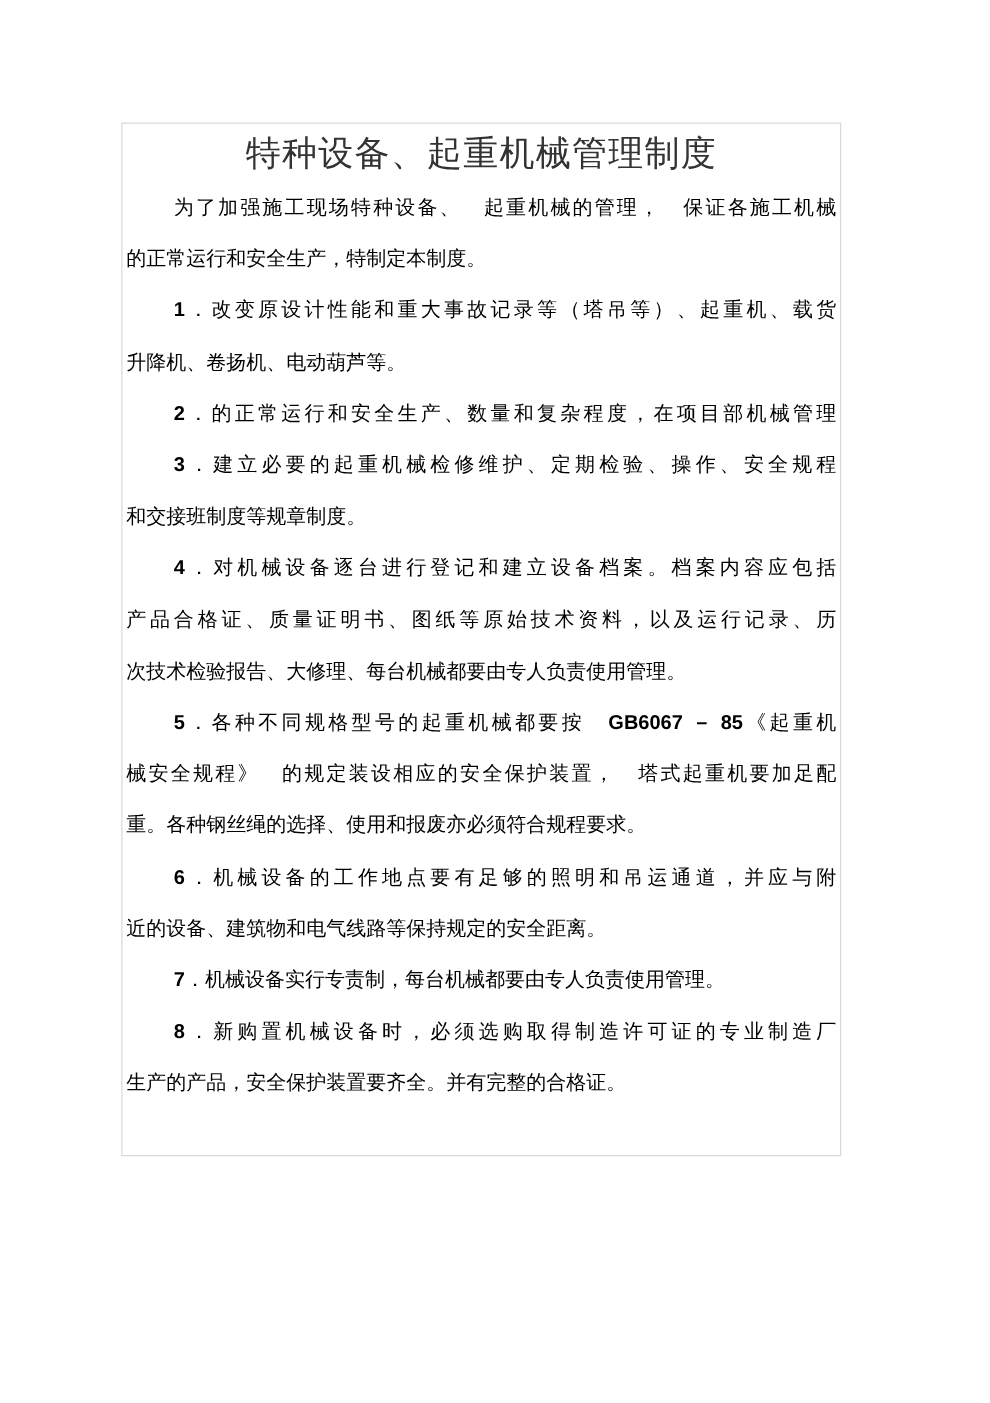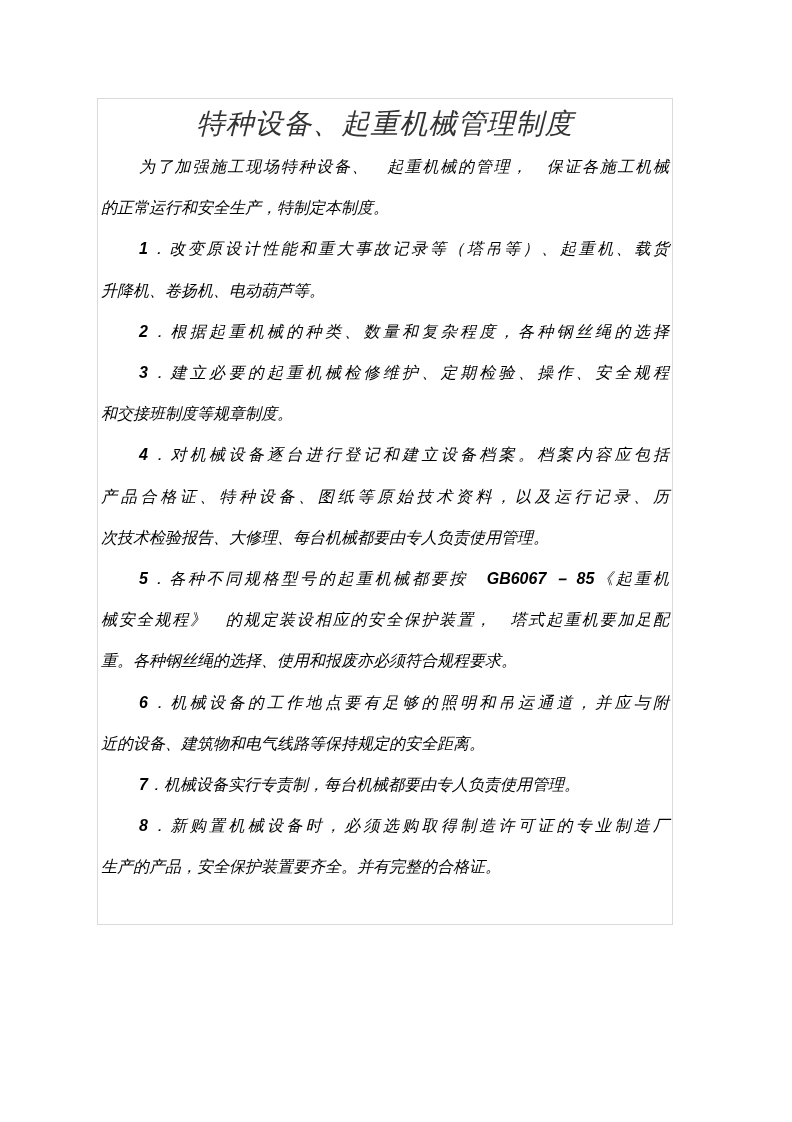--- a/index.html
+++ b/index.html
@@ -19,21 +19,20 @@
     position: absolute;
     left: 97px;
     top: 98px;
     width: 576px;
     min-height: 827px;
     box-sizing: border-box;
     background: #ffffff;
     border: 1px solid #dadada;
     padding: 3px 3px 0 3px;
     color: #3a3a3a;
-    font-style: italic;
   }
   .doc-title {
     font-size: 28px;
     line-height: 44px;
     text-align: center;
     color: #333333;
     letter-spacing: 1px;
   }
   .doc-body {
     font-size: 16px;
@@ -72,31 +71,31 @@
         <div class="ln first">为了加强施工现场特种设备、　起重机械的管理，　保证各施工机械</div>
         <div class="ln-last">的正常运行和安全生产，特制定本制度。</div>
       </div>
 
       <div class="para">
         <div class="ln first"><span class="num">1</span><span>．改变原设计性能和重大事故记录等（塔吊等）、起重机、载货</span></div>
         <div class="ln-last">升降机、卷扬机、电动葫芦等。</div>
       </div>
 
       <div class="para">
-        <div class="ln first"><span class="num">2</span><span>．根据起重机械的种类、数量和复杂程度，各种钢丝绳的选择</span></div>
+        <div class="ln first"><span class="num">2</span><span>．的正常运行和安全生产、数量和复杂程度，在项目部机械管理</span></div>
       </div>
 
       <div class="para">
         <div class="ln first"><span class="num">3</span><span>．建立必要的起重机械检修维护、定期检验、操作、安全规程</span></div>
         <div class="ln-last">和交接班制度等规章制度。</div>
       </div>
 
       <div class="para">
         <div class="ln first"><span class="num">4</span><span>．对机械设备逐台进行登记和建立设备档案。档案内容应包括</span></div>
-        <div class="ln">产品合格证、特种设备、图纸等原始技术资料，以及运行记录、历</div>
+        <div class="ln">产品合格证、质量证明书、图纸等原始技术资料，以及运行记录、历</div>
         <div class="ln-last">次技术检验报告、大修理、每台机械都要由专人负责使用管理。</div>
       </div>
 
       <div class="para">
         <div class="ln first"><span class="num">5</span><span>．各种不同规格型号的起重机械都要按　</span><span class="code">GB6067 － 85</span><span>《起重机</span></div>
         <div class="ln">械安全规程》　的规定装设相应的安全保护装置，　塔式起重机要加足配</div>
         <div class="ln-last">重。各种钢丝绳的选择、使用和报废亦必须符合规程要求。</div>
       </div>
 
       <div class="para">

